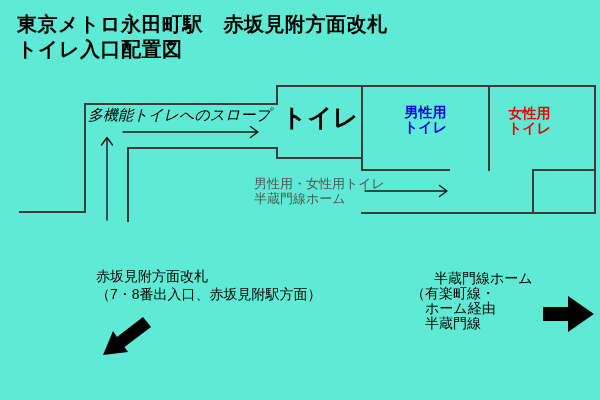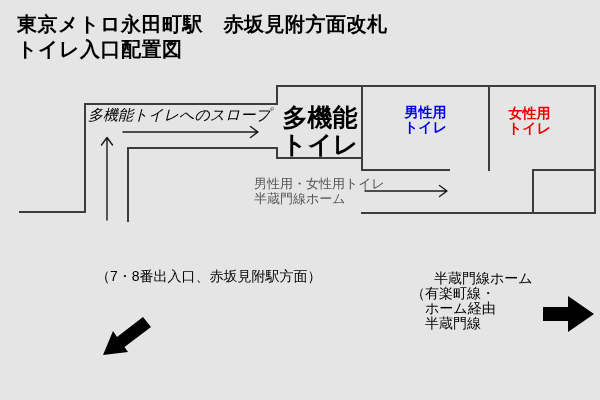--- a/index.html
+++ b/index.html
@@ -1,21 +1,21 @@
 <!DOCTYPE html>
 <html><head>
 <meta charset="utf-8">
 <style>
   html,body{margin:0;padding:0;}
   body{
     width:600px;height:400px;background:#ffffff;
     font-family:"Liberation Sans","DejaVu Sans",sans-serif;
     color:#000;
   }
-  .stage{position:relative;width:600px;height:400px;overflow:hidden;background:#e5e5e5;}
+  .stage{position:relative;width:600px;height:400px;overflow:hidden;background:#5eead4;}
   .abs{position:absolute;}
   svg.plan{position:absolute;left:0;top:0;}
   .title{
     left:17px;top:12px;
     font-size:20px;font-weight:bold;line-height:25px;letter-spacing:0.5px;
     white-space:nowrap;
   }
   .room{position:absolute;text-align:center;font-weight:bold;white-space:nowrap;}
   .room-multi{left:278px;top:104px;width:84px;font-size:25px;line-height:27px;}
   .room-mens{left:362px;top:106px;width:127px;font-size:14px;line-height:15px;font-family:Liberation Mono, monospace;}
@@ -57,40 +57,40 @@
   </svg>
 
   <div class="abs title">
     <div>東京メトロ永田町駅　赤坂見附方面改札</div>
     <div>トイレ入口配置図</div>
   </div>
 
   <div class="abs slope1">多機能トイレへのスロープ</div>
 
   <div class="room room-multi">
-    <div>多機能</div>
     <div>トイレ</div>
   </div>
 
   <div class="room room-mens" style="color: rgb(0, 0, 238);">
     <div>男性用</div>
     <div>トイレ</div>
   </div>
 
   <div class="room room-womens" style="color: rgb(238, 0, 0);">
     <div>女性用</div>
     <div>トイレ</div>
   </div>
 
   <div class="abs slope2" style="color: rgb(85, 85, 85); margin-left: 22px;">
     <div>男性用・女性用トイレ</div>
     <div>半蔵門線ホーム</div>
   </div>
 
   <div class="abs gate-label">
+    <div>赤坂見附方面改札</div>
     <div>（7・8番出入口、赤坂見附駅方面）</div>
   </div>
 
   <div class="abs platform-label">
     <div class="ind1">半蔵門線ホーム</div>
     <div>（有楽町線・</div>
     <div class="ind2">ホーム経由</div>
     <div class="ind2">半蔵門線</div>
   </div>
 

